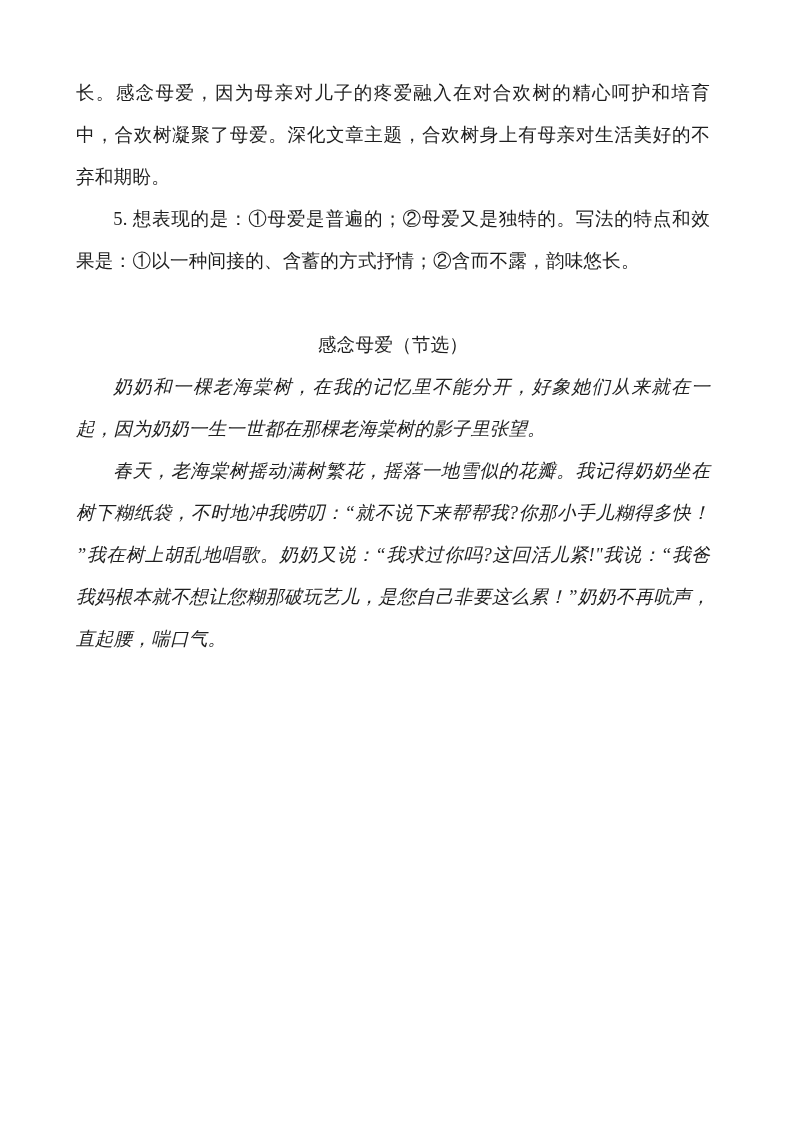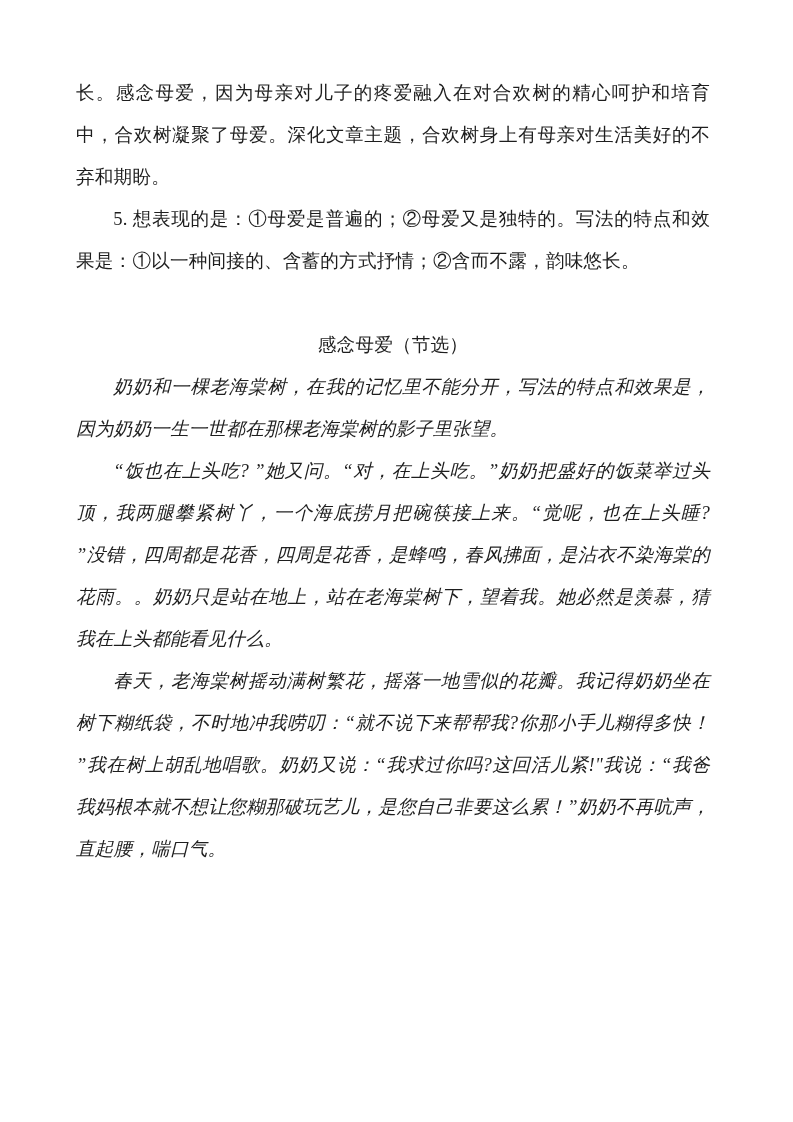--- a/index.html
+++ b/index.html
@@ -55,20 +55,19 @@
 
 <div class="page">
 
   <p class="line song">长。感念母爱，因为母亲对儿子的疼爱融入在对合欢树的精心呵护和培育中，合欢树凝聚了母爱。深化文章主题，合欢树身上有母亲对生活美好的不弃和期盼。</p>
 
   <p class="line song indent">5. 想表现的是：①母爱是普遍的；②母爱又是独特的。写法的特点和效果是：①以一种间接的、含蓄的方式抒情；②含而不露，韵味悠长。</p>
 
   <p class="line song title-line">感念母爱（节选）</p>
 
 
-  <p class="line kai indent">奶奶和一棵老海棠树，在我的记忆里不能分开，写法的特点和效果是，因为奶奶一生一世都在那棵老海棠树的影子里张望。</p>
+  <p class="line kai indent">奶奶和一棵老海棠树，在我的记忆里不能分开，好象她们从来就在一起，因为奶奶一生一世都在那棵老海棠树的影子里张望。</p>
 
 
-  <p class="line kai indent">“饭也在上头吃? ”她又问。“对，在上头吃。”奶奶把盛好的饭菜举过头顶，我两腿攀紧树丫，一个海底捞月把碗筷接上来。“觉呢，也在上头睡? ”没错，四周都是花香，四周是花香，是蜂鸣，春风拂面，是沾衣不染海棠的花雨。。奶奶只是站在地上，站在老海棠树下，望着我。她必然是羡慕，猜我在上头都能看见什么。</p>
 
   <p class="line kai indent">春天，老海棠树摇动满树繁花，摇落一地雪似的花瓣。我记得奶奶坐在树下糊纸袋，不时地冲我唠叨：“就不说下来帮帮我?你那小手儿糊得多快！ ”我在树上胡乱地唱歌。奶奶又说：“我求过你吗?这回活儿紧!"我说：“我爸我妈根本就不想让您糊那破玩艺儿，是您自己非要这么累！”奶奶不再吭声，直起腰，喘口气。</p>
 
 </div>
 
 </body></html>

